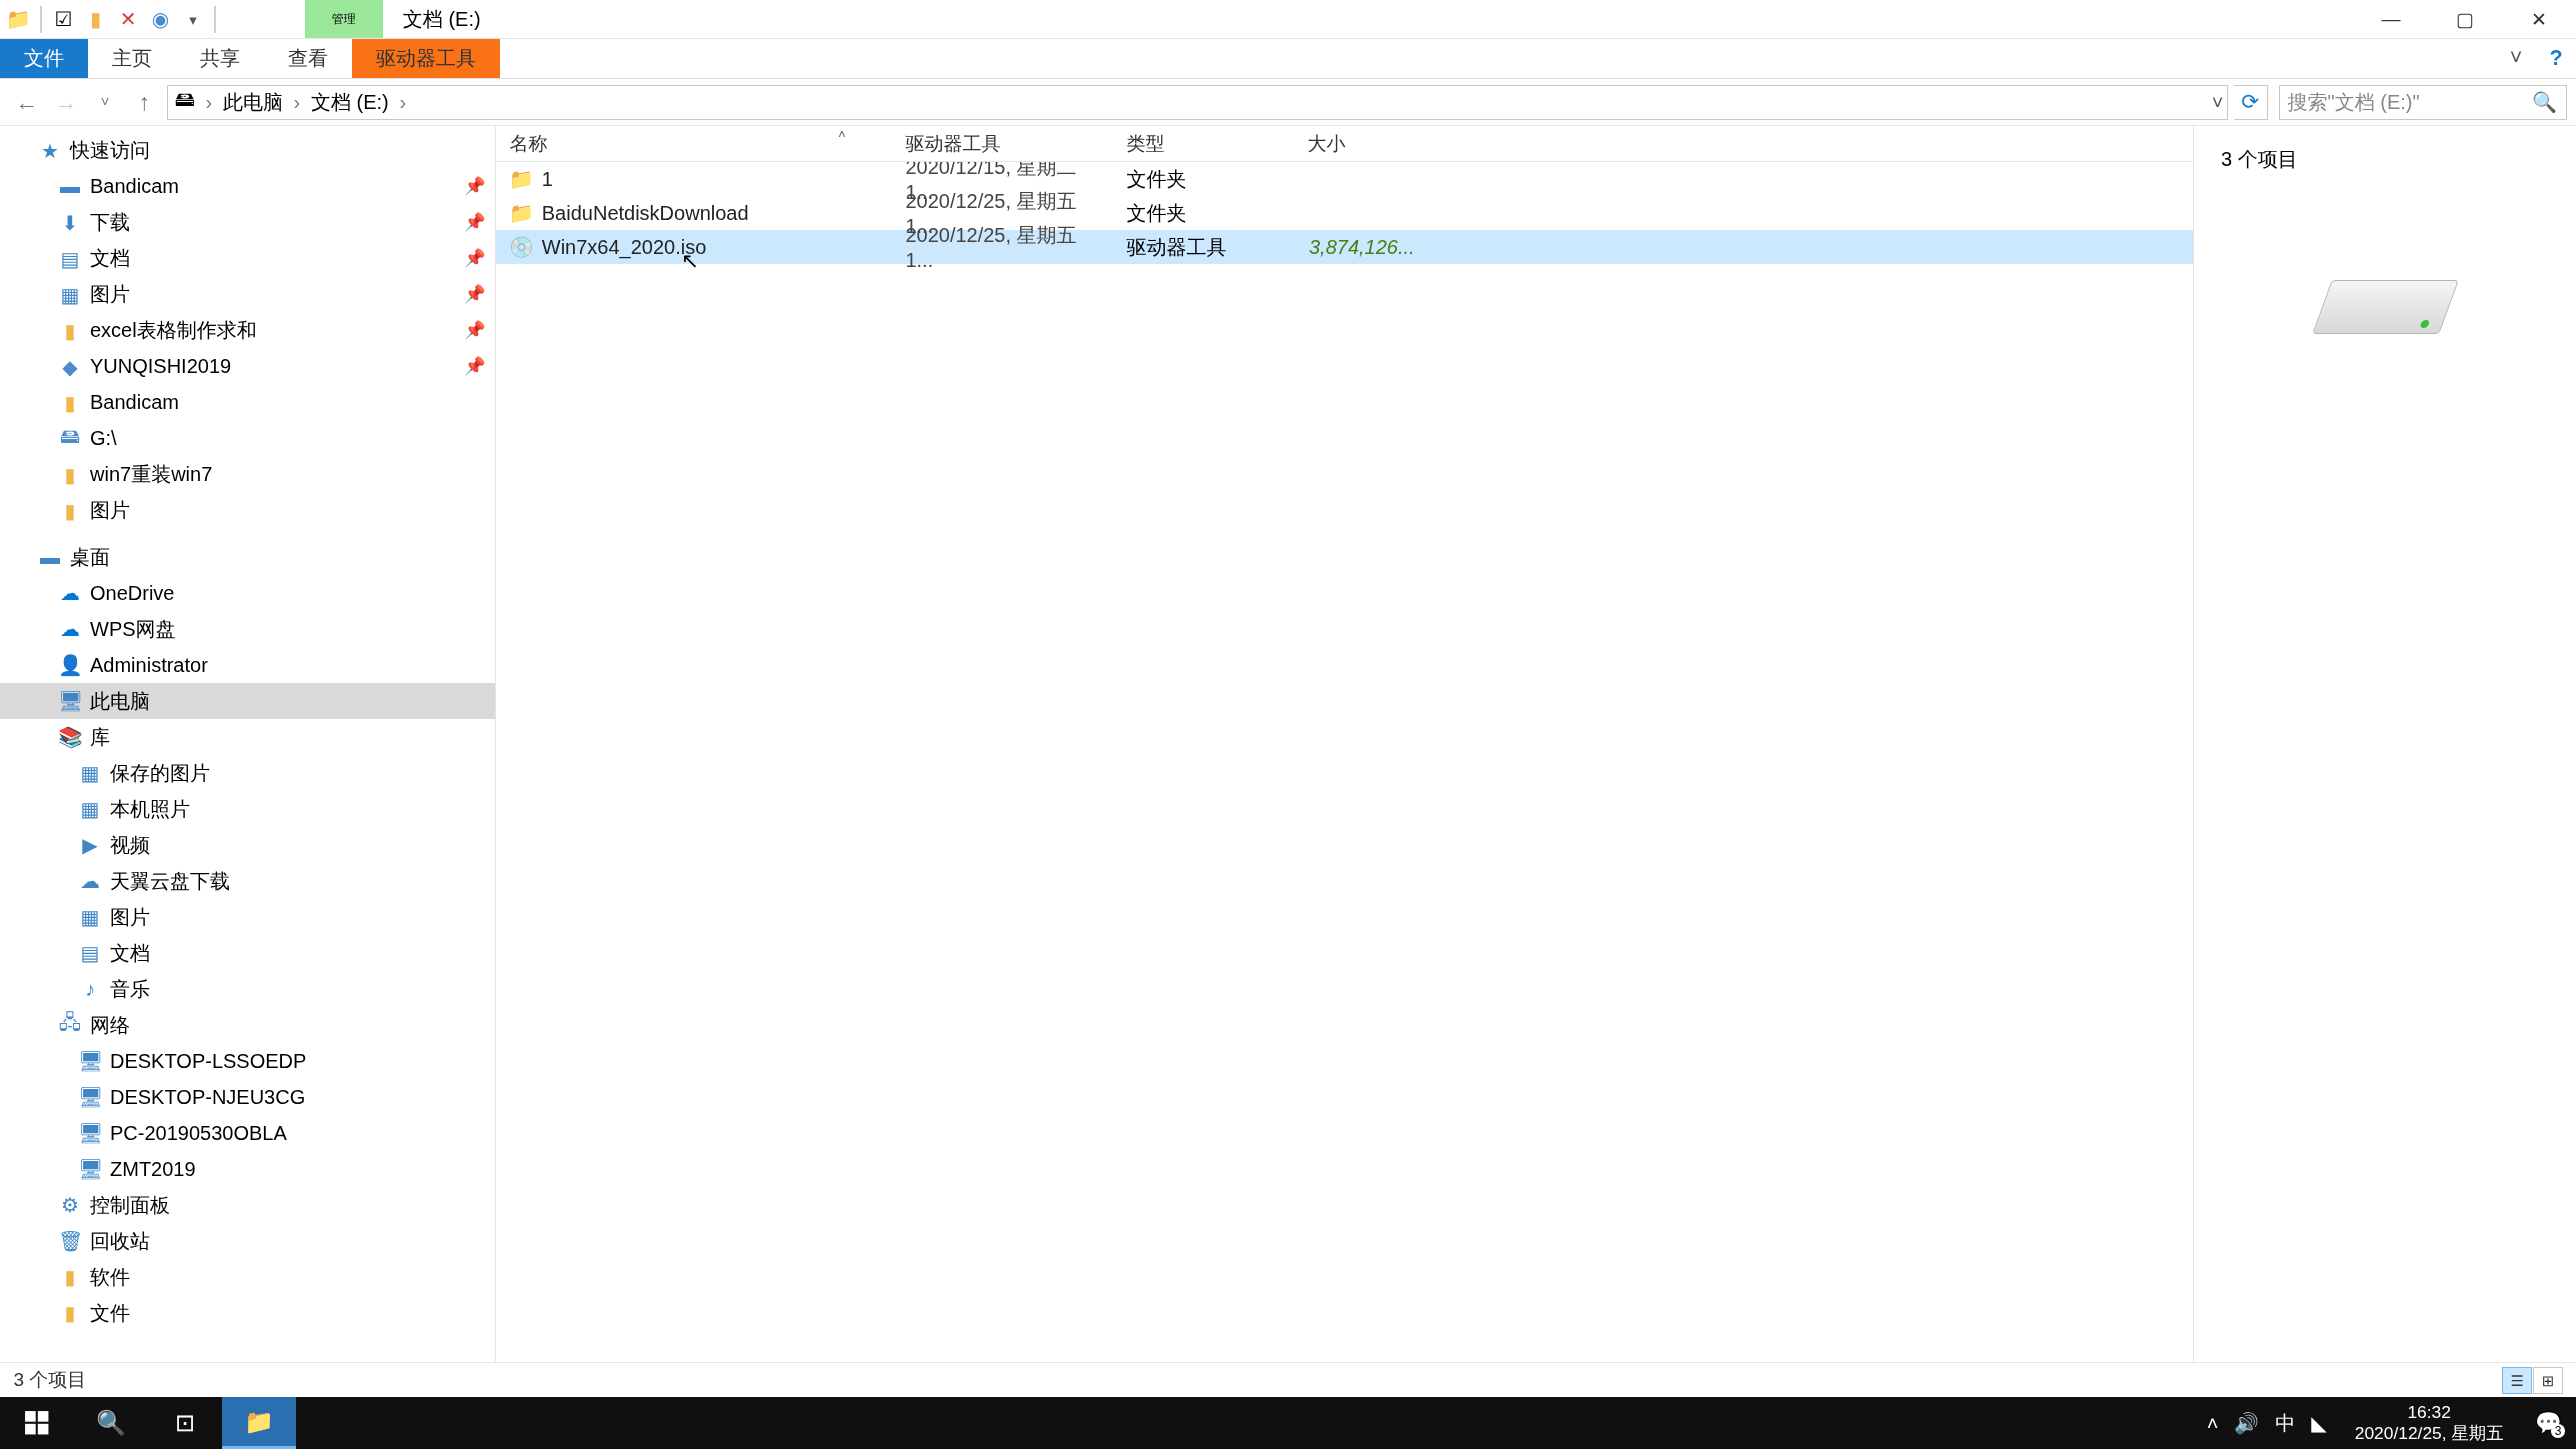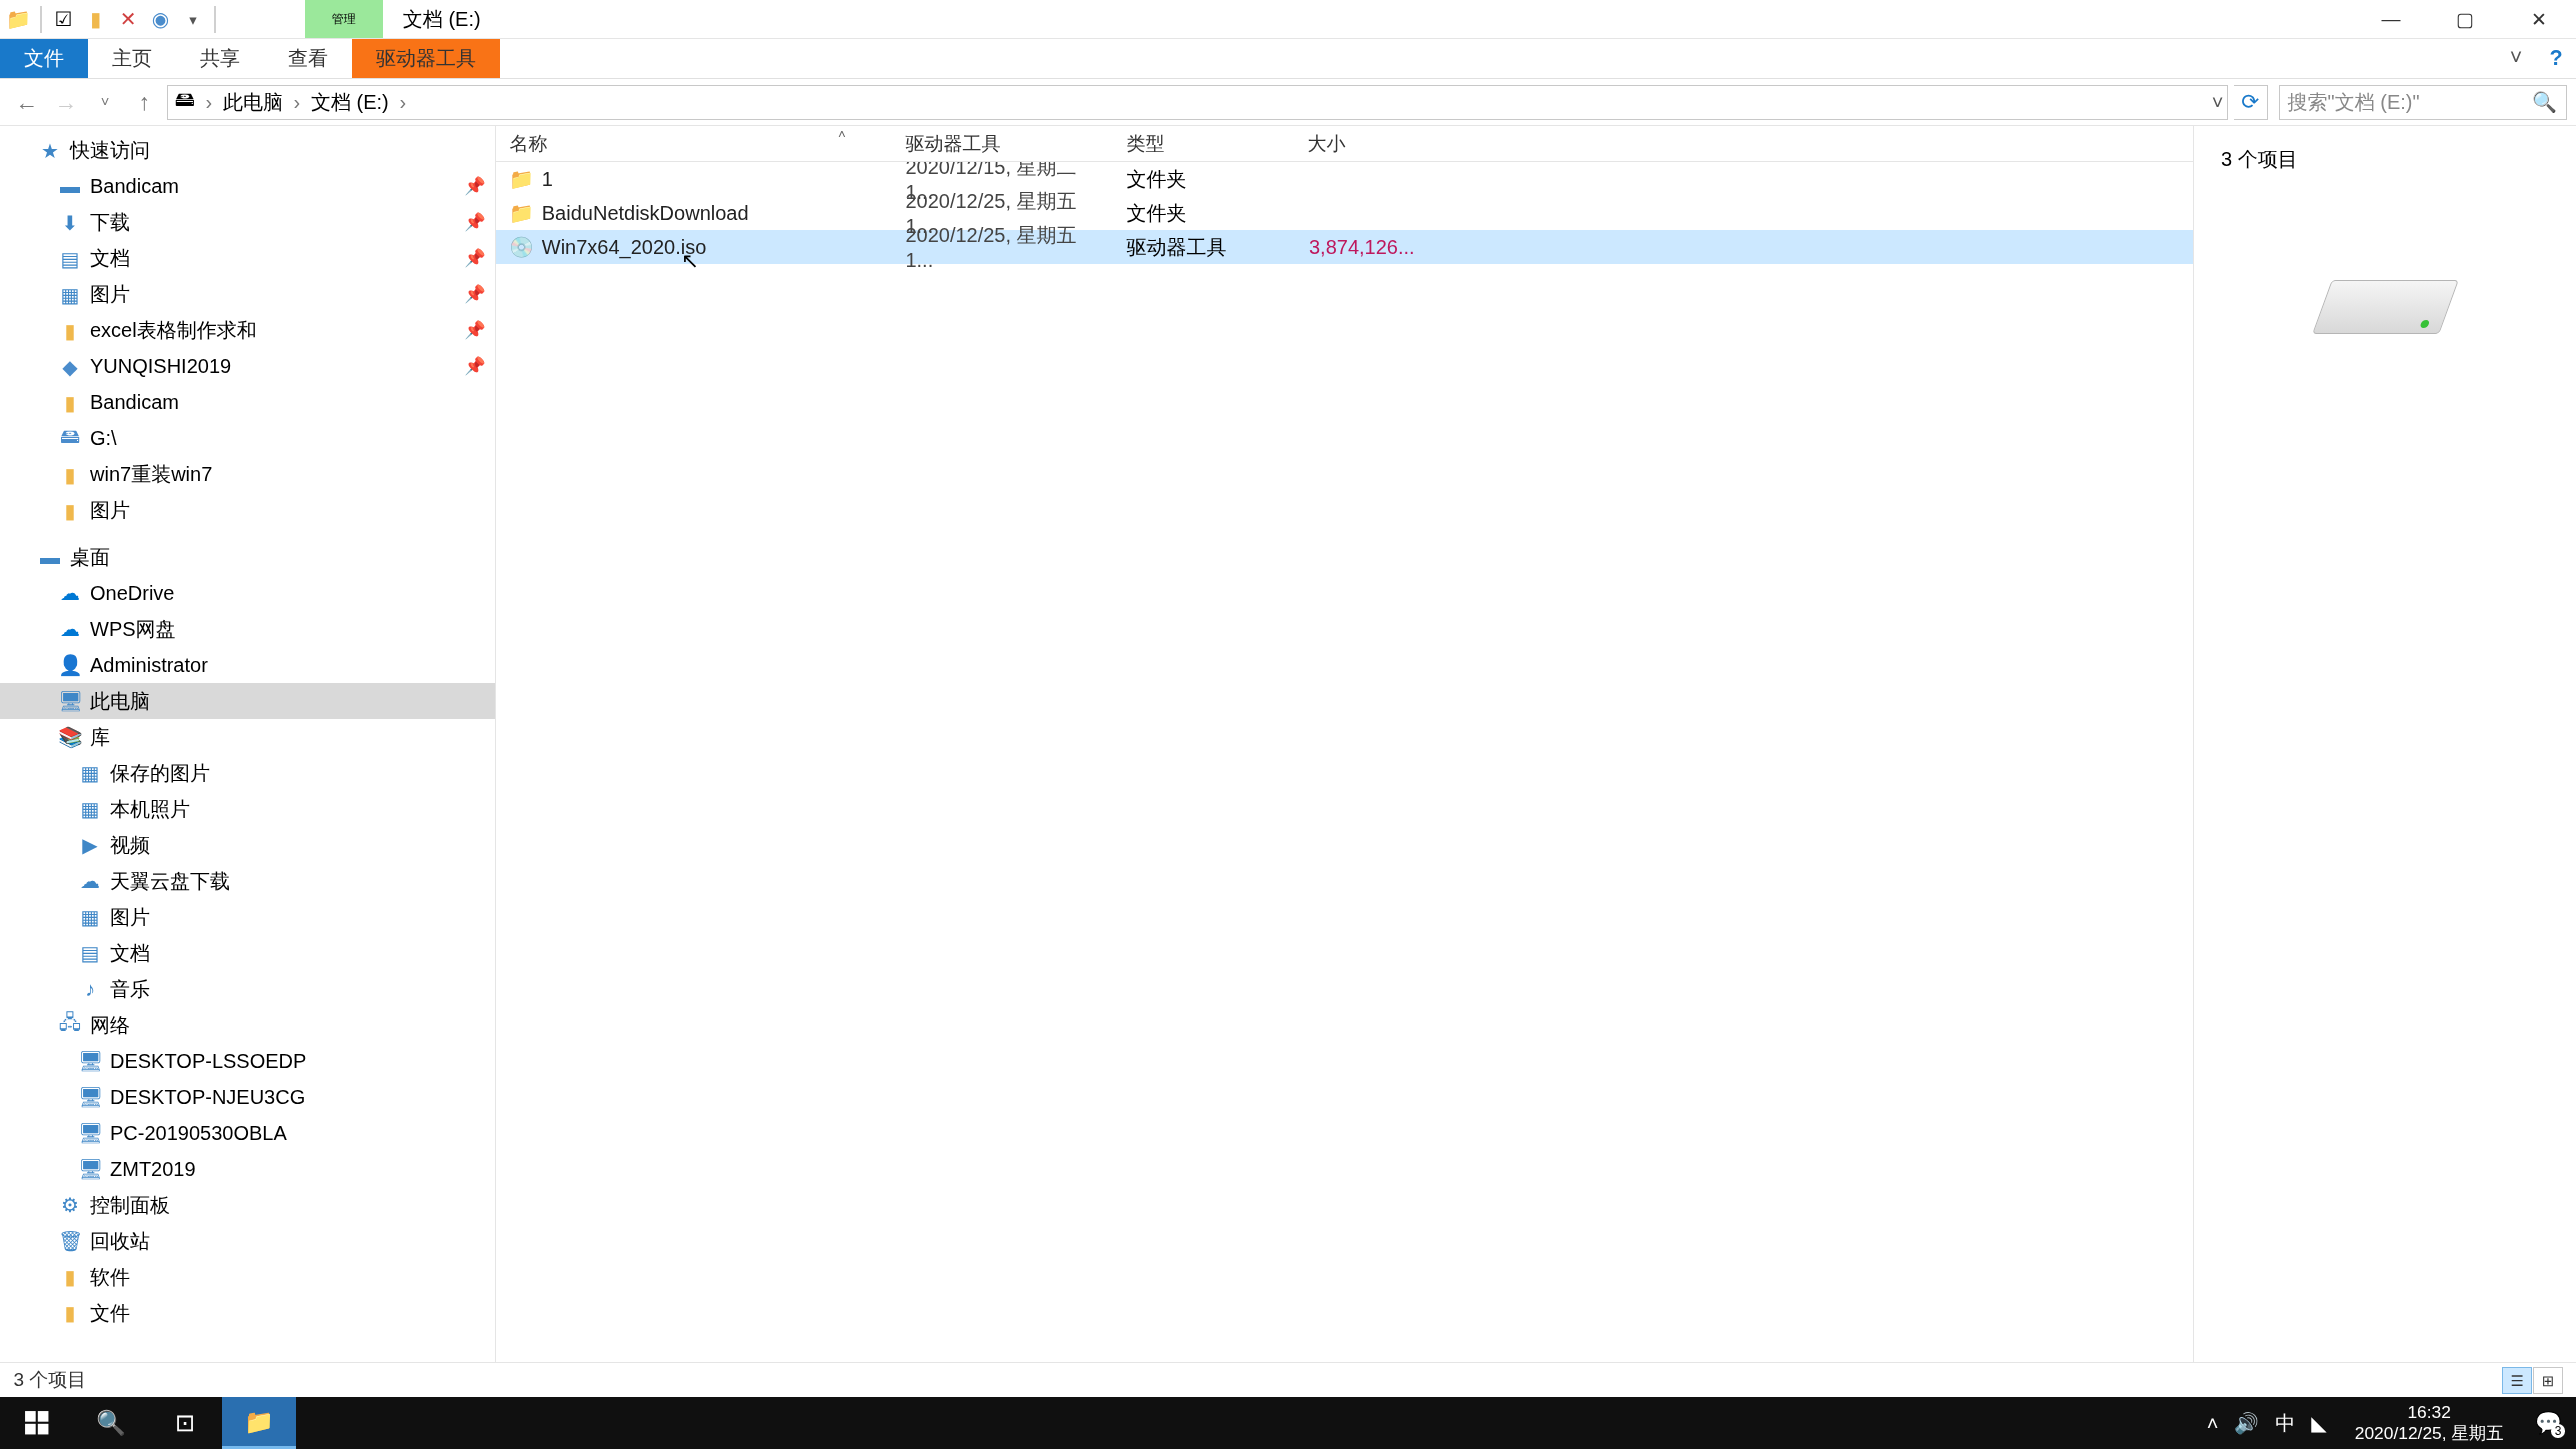--- a/index.html
+++ b/index.html
@@ -52,21 +52,21 @@
 .cols .c.size { width: 134px; }
 .cols .sortmark { font-size: 13.4px; color: #666; margin-left: auto; margin-right: auto; position: absolute; left: 342px; top: 1.3px; }
 
 .files { flex: 1; overflow: auto; }
 .frow { height: 34px; display: flex; align-items: center; font-size: 20px; color: #222; }
 .frow.selected { background: #cce8ff; }
 .frow .c { padding: 0 13.4px; display: flex; align-items: center; height: 100%; }
 .frow .c.name { width: 396px; gap: 9.4px; }
 .frow .c.date { width: 221px; color: #444; }
 .frow .c.type { width: 181px; color: #000000; }
-.frow .c.size { width: 134px; color: #be185d; text-align: center; justify-content: flex-end; }
+.frow .c.size { width: 134px; color: #4d7c0f; text-align: center; justify-content: flex-end; font-style: italic; }
 .frow .ficon { width: 23px; text-align: center; }
 
 .preview { width: 382px; padding: 20px 27px; font-size: 20px; }
 .preview .driveicon { margin-top: 107px; display: flex; justify-content: center; }
 .driveshape { width: 127px; height: 54px; background: linear-gradient(#f5f5f5,#d8d8d8); border: 1.3px solid #b5b5b5; border-radius: 4px; position: relative; transform: skewX(-20deg); }
 .driveshape::after { content: ""; position: absolute; right: 13.4px; bottom: 5.4px; width: 8px; height: 8px; background: #38c138; border-radius: 50%; }
 
 
 .statusbar { height: 35px; border-top: 0.7px solid #e5e5e5; display: flex; align-items: center; padding: 0 13.4px; font-size: 19px; color: #333; }
 .statusbar .right { margin-left: auto; display: flex; gap: 1.3px; }

